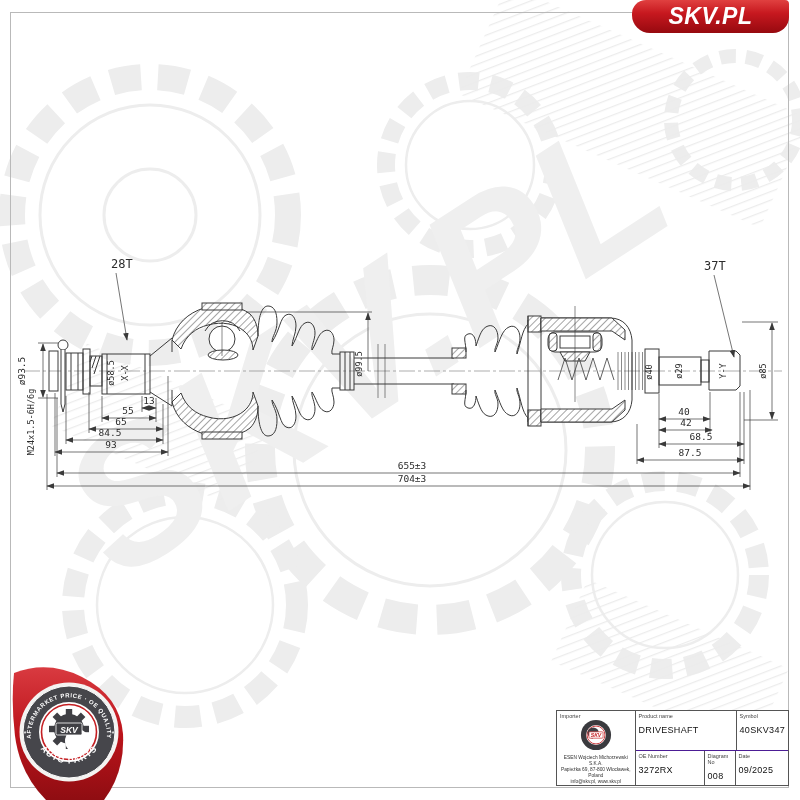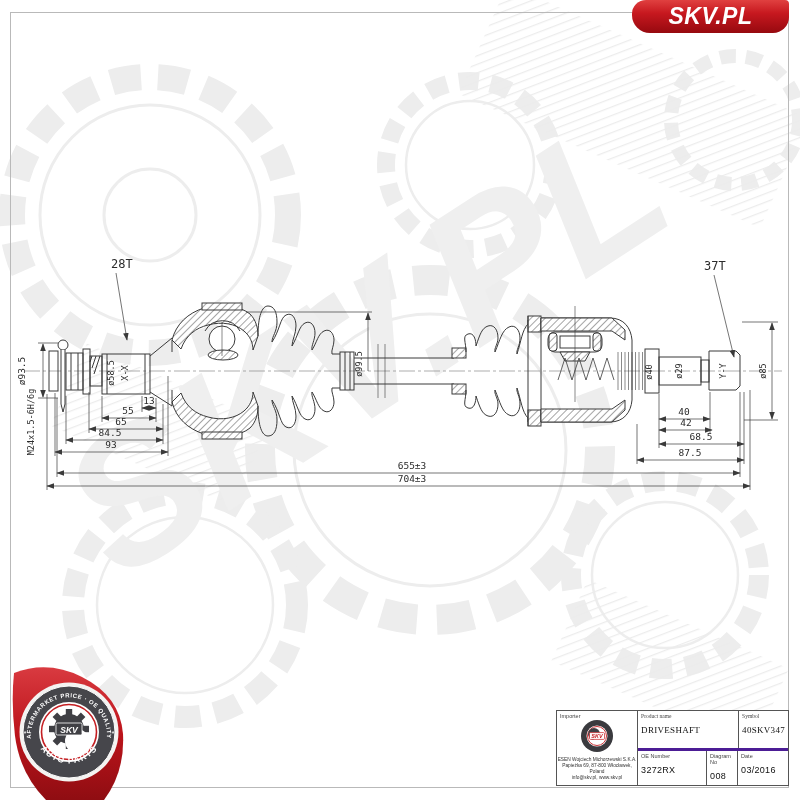--- a/index.html
+++ b/index.html
@@ -14,21 +14,21 @@
           border-radius:14px 4px 16px 18px;display:flex;align-items:center;justify-content:center;}
   .banner span{color:#fff;font-weight:bold;font-style:italic;font-size:23px;letter-spacing:.5px;
           font-family:"Liberation Sans",sans-serif;}
   
   .tblock{position:absolute;left:556px;top:710px;width:233px;height:76px;background:#fff;
           border:1px solid #555;box-sizing:border-box;display:flex;font-family:"Liberation Sans",sans-serif;color:#222;}
   .tb-importer{width:93px;border-right:1px solid #555;box-sizing:border-box;position:relative;
           display:flex;flex-direction:column;align-items:center;}
   .tb-right{flex:1;display:flex;flex-direction:column;}
   .tb-row{display:flex;box-sizing:border-box;}
-  .tb-row.top{height:40px;border-bottom:3px solid #4c1d95;font-family:Liberation Serif, serif;}
+  .tb-row.top{height:40px;border-bottom:1px solid #4c1d95;}
   .tb-row.bot{flex:1;}
   .tb-cell{box-sizing:border-box;padding:2px 3px;position:relative;}
   .tb-cell + .tb-cell{border-left:1px solid #555;}
   .tb-label{font-size:5.5px;color:#444;display:block;}
   .tb-value{font-size:9px;color:#111;display:block;margin-top:6px;letter-spacing:.3px;}
   .addr{font-size:4.8px;line-height:6px;text-align:center;color:#333;margin-top:1px;}
   .imp-label{position:absolute;left:3px;top:2px;}
   
   .pinlogo{position:absolute;left:8px;top:664px;width:126px;height:136px;}
 </style>
@@ -324,19 +324,19 @@
         <div class="tb-cell" style="width:68px">
           <span class="tb-label">OE Number</span>
           <span class="tb-value">3272RX</span>
         </div>
         <div class="tb-cell" style="width:31px">
           <span class="tb-label">Diagram No</span>
           <span class="tb-value">008</span>
         </div>
         <div class="tb-cell" style="flex:1">
           <span class="tb-label">Date</span>
-          <span class="tb-value">03/2016</span>
+          <span class="tb-value">09/2025</span>
         </div>
       </div>
     </div>
   </div>
 
 </div>
 
 </body></html>

